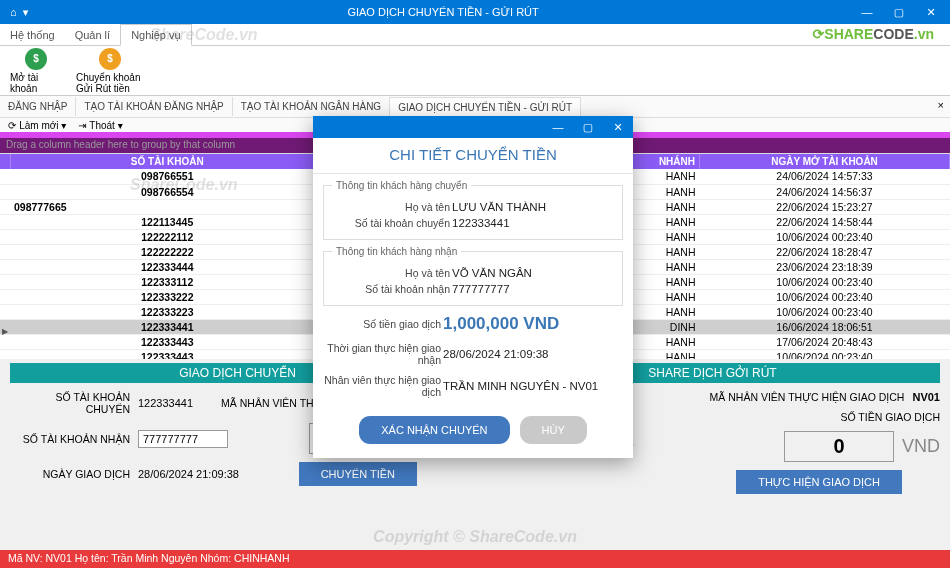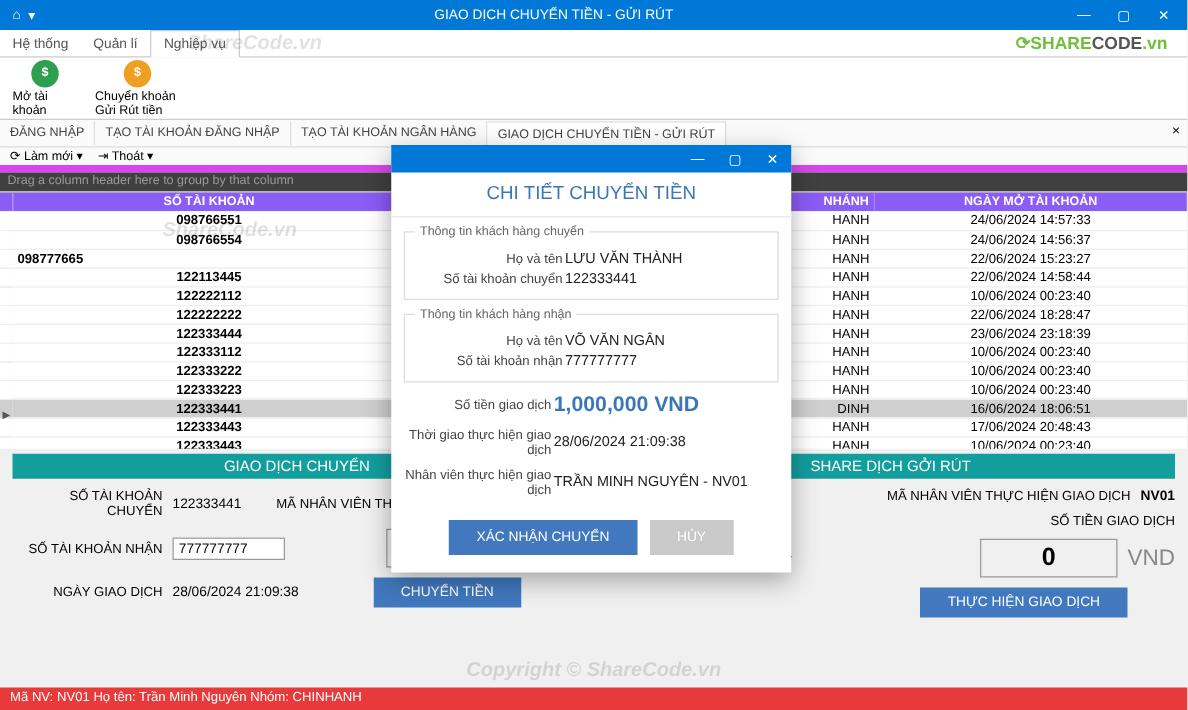--- a/index.html
+++ b/index.html
@@ -15,21 +15,21 @@
 .menutabs .watermark { position: absolute; left: 150px; top: 2px; color: rgba(0,0,0,.12); font-size: 16px; font-style: italic; font-weight: bold; pointer-events: none; }
 .menutabs .logo { position: absolute; right: 16px; top: 2px; font-weight: bold; font-size: 14px; }
 .ribbon { height: 50px; background: #fff; border-bottom: 1px solid #ccc; display: flex; gap: 14px; padding: 4px 10px; }
 .ribbon .rbtn { display: flex; flex-direction: column; align-items: center; justify-content: center; width: 52px; cursor: pointer; font-size: 10px; }
 .ribbon .ricon { width: 22px; height: 22px; border-radius: 50%; margin-bottom: 2px; }
 .subtabs { height: 22px; background: #fafafa; border-bottom: 1px solid #ddd; display: flex; align-items: center; position: relative; }
 .subtabs .stab { padding: 4px 8px; font-size: 10px; border-right: 1px solid #ddd; color: #444; cursor: pointer; }
 .subtabs .stab.active { background: #fff; border-top: 1px solid #ddd; }
 .subtabs .close { position: absolute; right: 6px; top: 3px; cursor: pointer; }
 .toolstrip { height: 20px; background: #fafafa; border-bottom: 6px solid #d946ef; display: flex; align-items: center; gap: 12px; padding: 0 8px; font-size: 10px; }
-.groupbox { height: 16px; background: #404040; color: #999; font-size: 10px; padding: 1px 6px; border-bottom: 1px solid #ddd; }
+.groupbox { height: 16px; background: #701a75; color: #999; font-size: 10px; padding: 1px 6px; border-bottom: 1px solid #ddd; }
 table.grid { width: 100%; border-collapse: collapse; font-size: 10.5px; }
 table.grid th { background: #8b5cf6; color: #fff; padding: 2px 4px; font-weight: bold; font-size: 10px; border-right: 1px solid rgba(255,255,255,.25); }
 table.grid td { padding: 0 4px; border-bottom: 1px solid #eee; white-space: nowrap; background: #fff; height: 15px; }
 table.grid tr.sel td { background: #cfcfcf; }
 table.grid tr.sel td:first-child::before { content: "▶"; position: absolute; left: 2px; color: #555; font-size: 8px; }
 .panels { display: flex; height: 138px; position: relative; }
 .panel { flex: 1; padding: 4px 10px; position: relative; }
 .panel h3 { background: #139e9e; color: #fff; text-align: center; padding: 3px 0; font-size: 12px; font-weight: normal; margin-bottom: 8px; }
 .panel .row { display: flex; align-items: center; margin-bottom: 8px; gap: 8px; }
 .panel .lbl { font-size: 10.5px; width: 120px; text-align: right; }
@@ -46,21 +46,21 @@
 .modal .mtb span { width: 30px; text-align: center; cursor: pointer; font-size: 11px; }
 .modal .mtitle { text-align: center; color: #3b77b6; font-size: 15px; padding: 8px 0 10px; border-bottom: 1px solid #e5e5e5; }
 .modal fieldset { border: 1px solid #ddd; margin: 6px 10px; padding: 6px 8px; }
 .modal legend { font-size: 10px; color: #666; padding: 0 4px; }
 .modal .mrow { display: flex; align-items: center; margin: 4px 0; }
 .modal .mlbl { width: 120px; text-align: right; font-size: 10.5px; color: #444; padding-right: 2px; }
 .modal .mval { font-size: 11.5px; color: #222; }
 .modal .amount .mval { color: #3b77b6; font-size: 17px; font-weight: bold; }
 .modal .plain { margin: 8px 10px; }
 .modal .mbtns { display: flex; justify-content: center; gap: 10px; padding: 10px 0 14px; }
-.modal .mbtn { padding: 8px 22px; font-size: 11px; cursor: pointer; color: #fff; }
+.modal .mbtn { padding: 8px 22px; font-size: 11px; cursor: pointer; color: #fff; border-radius: 11px; }
 .modal .mbtn.primary { background: #4178be; }
 .modal .mbtn.cancel { background: #c9c9c9; }
 .gridwrap { height: 205px; overflow: hidden; position: relative; }
 </style>
 </head>
 <body>
 
 <div class="titlebar">
   <div class="qat">
     <span>⌂</span>
@@ -299,21 +299,21 @@
     <div class="mrow">
         <span class="mlbl">Số tài khoản nhận</span>
         <span class="mval">777777777</span>
       </div>
   </fieldset>
   <div class="mrow amount plain">
       <span class="mlbl">Số tiền giao dịch</span>
       <span class="mval">1,000,000 VND</span>
     </div>
   <div class="mrow plain">
-      <span class="mlbl">Thời giao thực hiện giao dịch</span>
+      <span class="mlbl">Thời gian thực hiện giao nhận</span>
       <span class="mval">28/06/2024 21:09:38</span>
     </div>
   <div class="mrow plain">
       <span class="mlbl">Nhân viên thực hiện giao dịch</span>
       <span class="mval">TRẦN MINH NGUYÊN - NV01</span>
     </div>
   <div class="mbtns">
     <span class="mbtn primary">XÁC NHẬN CHUYỂN</span>
     <span class="mbtn cancel">HỦY</span>
   </div>

